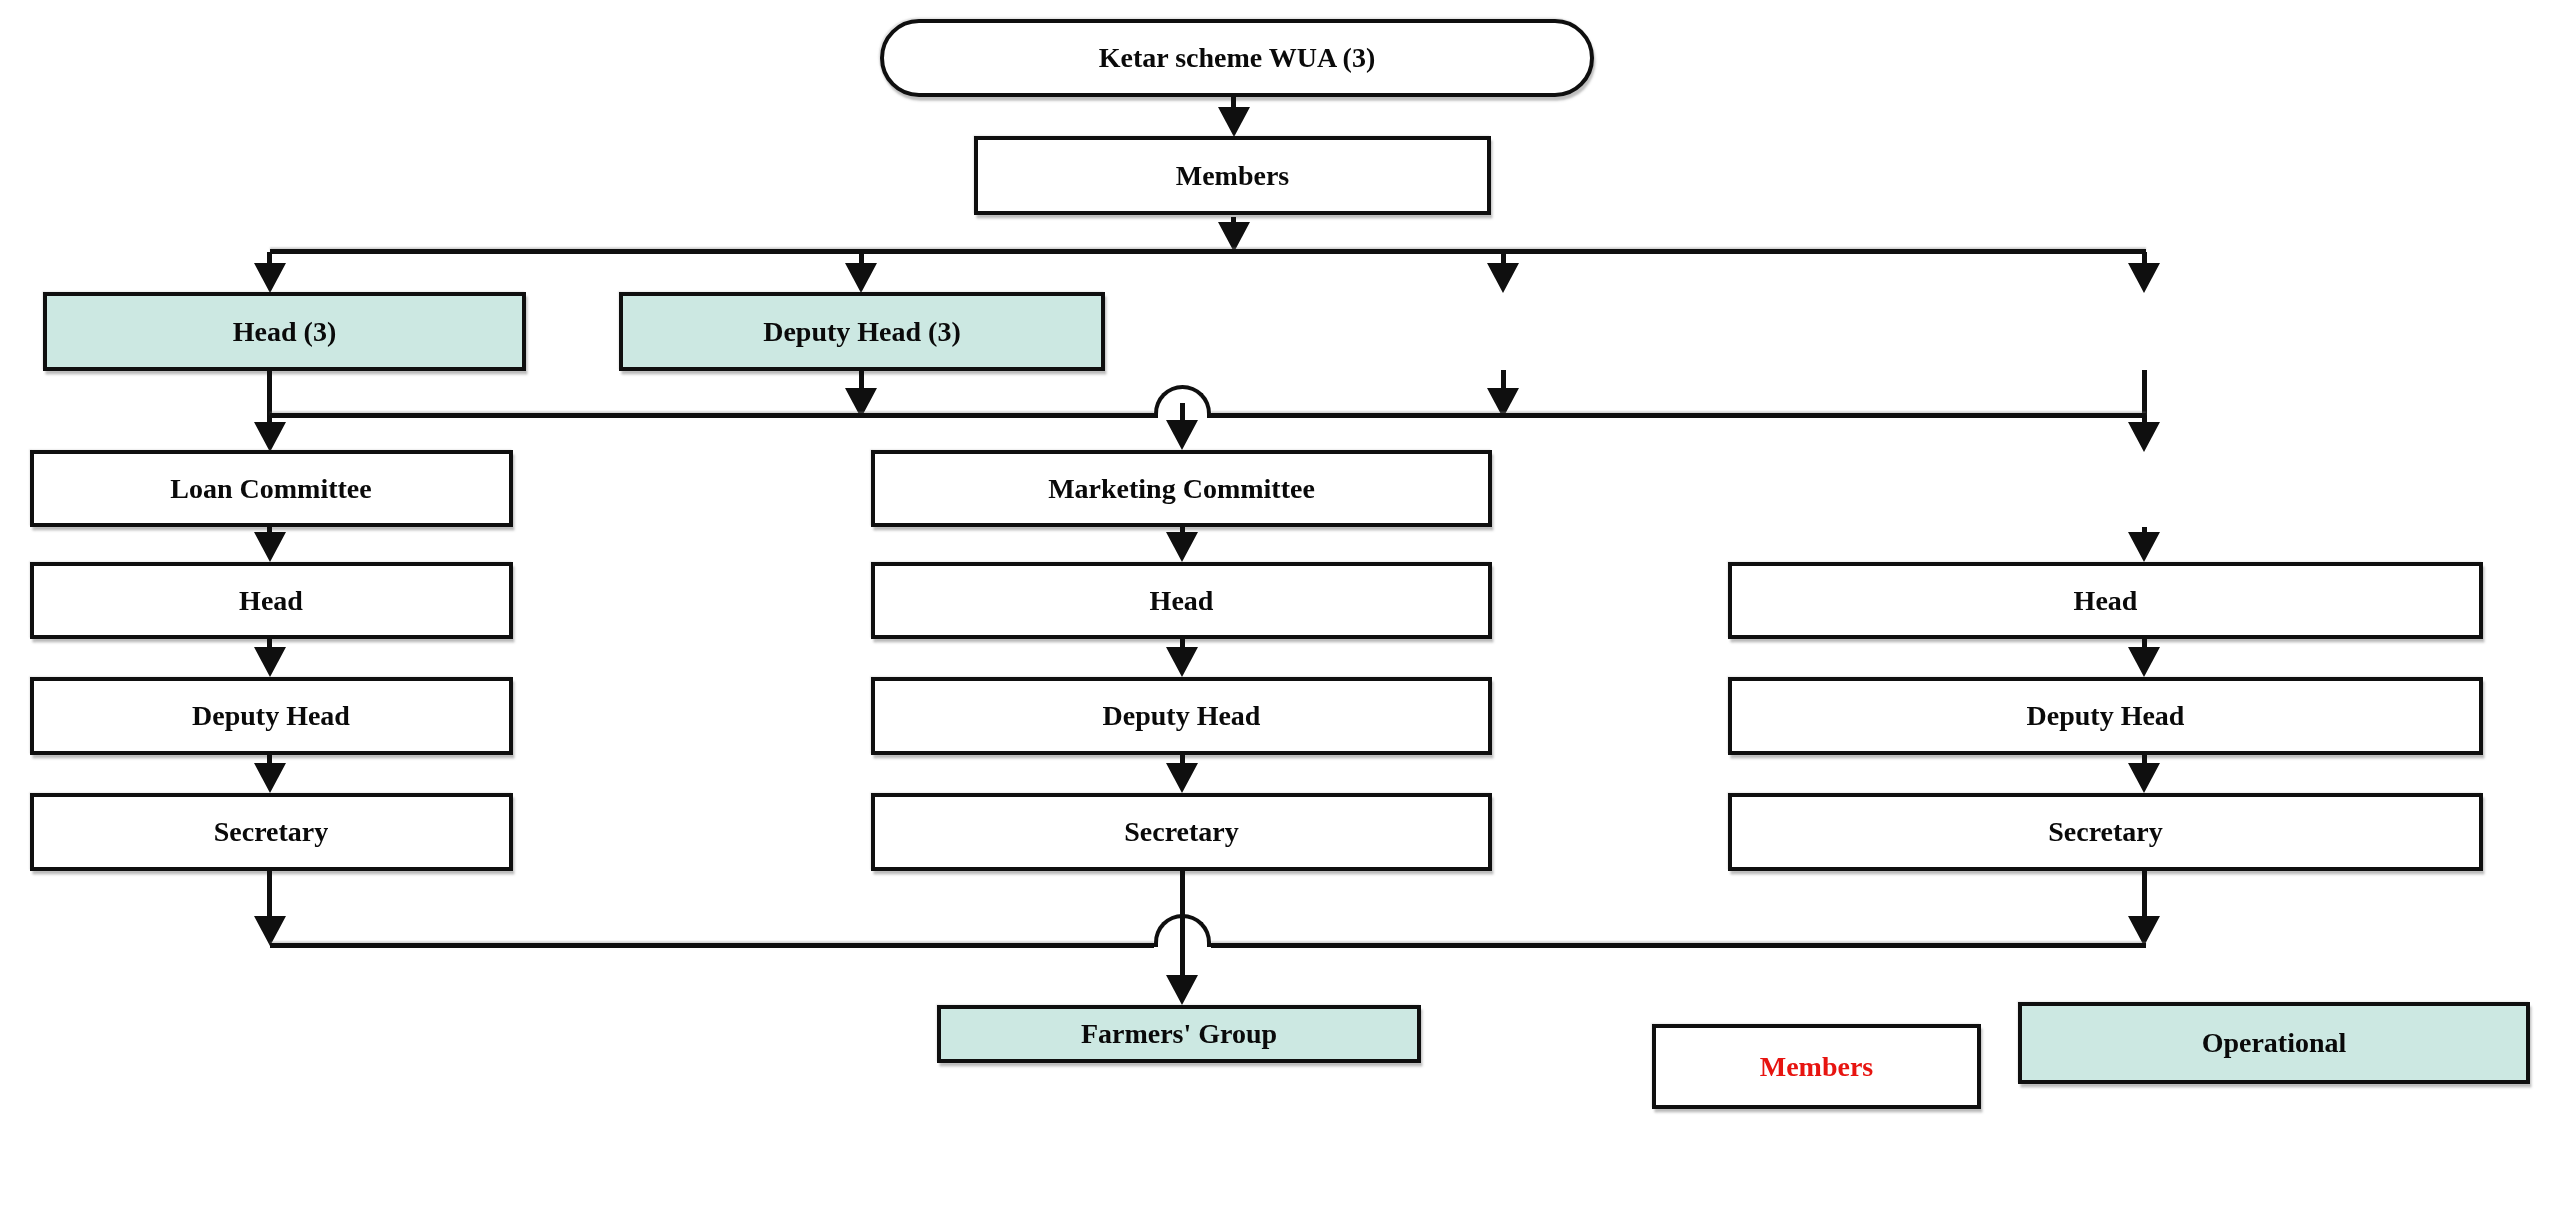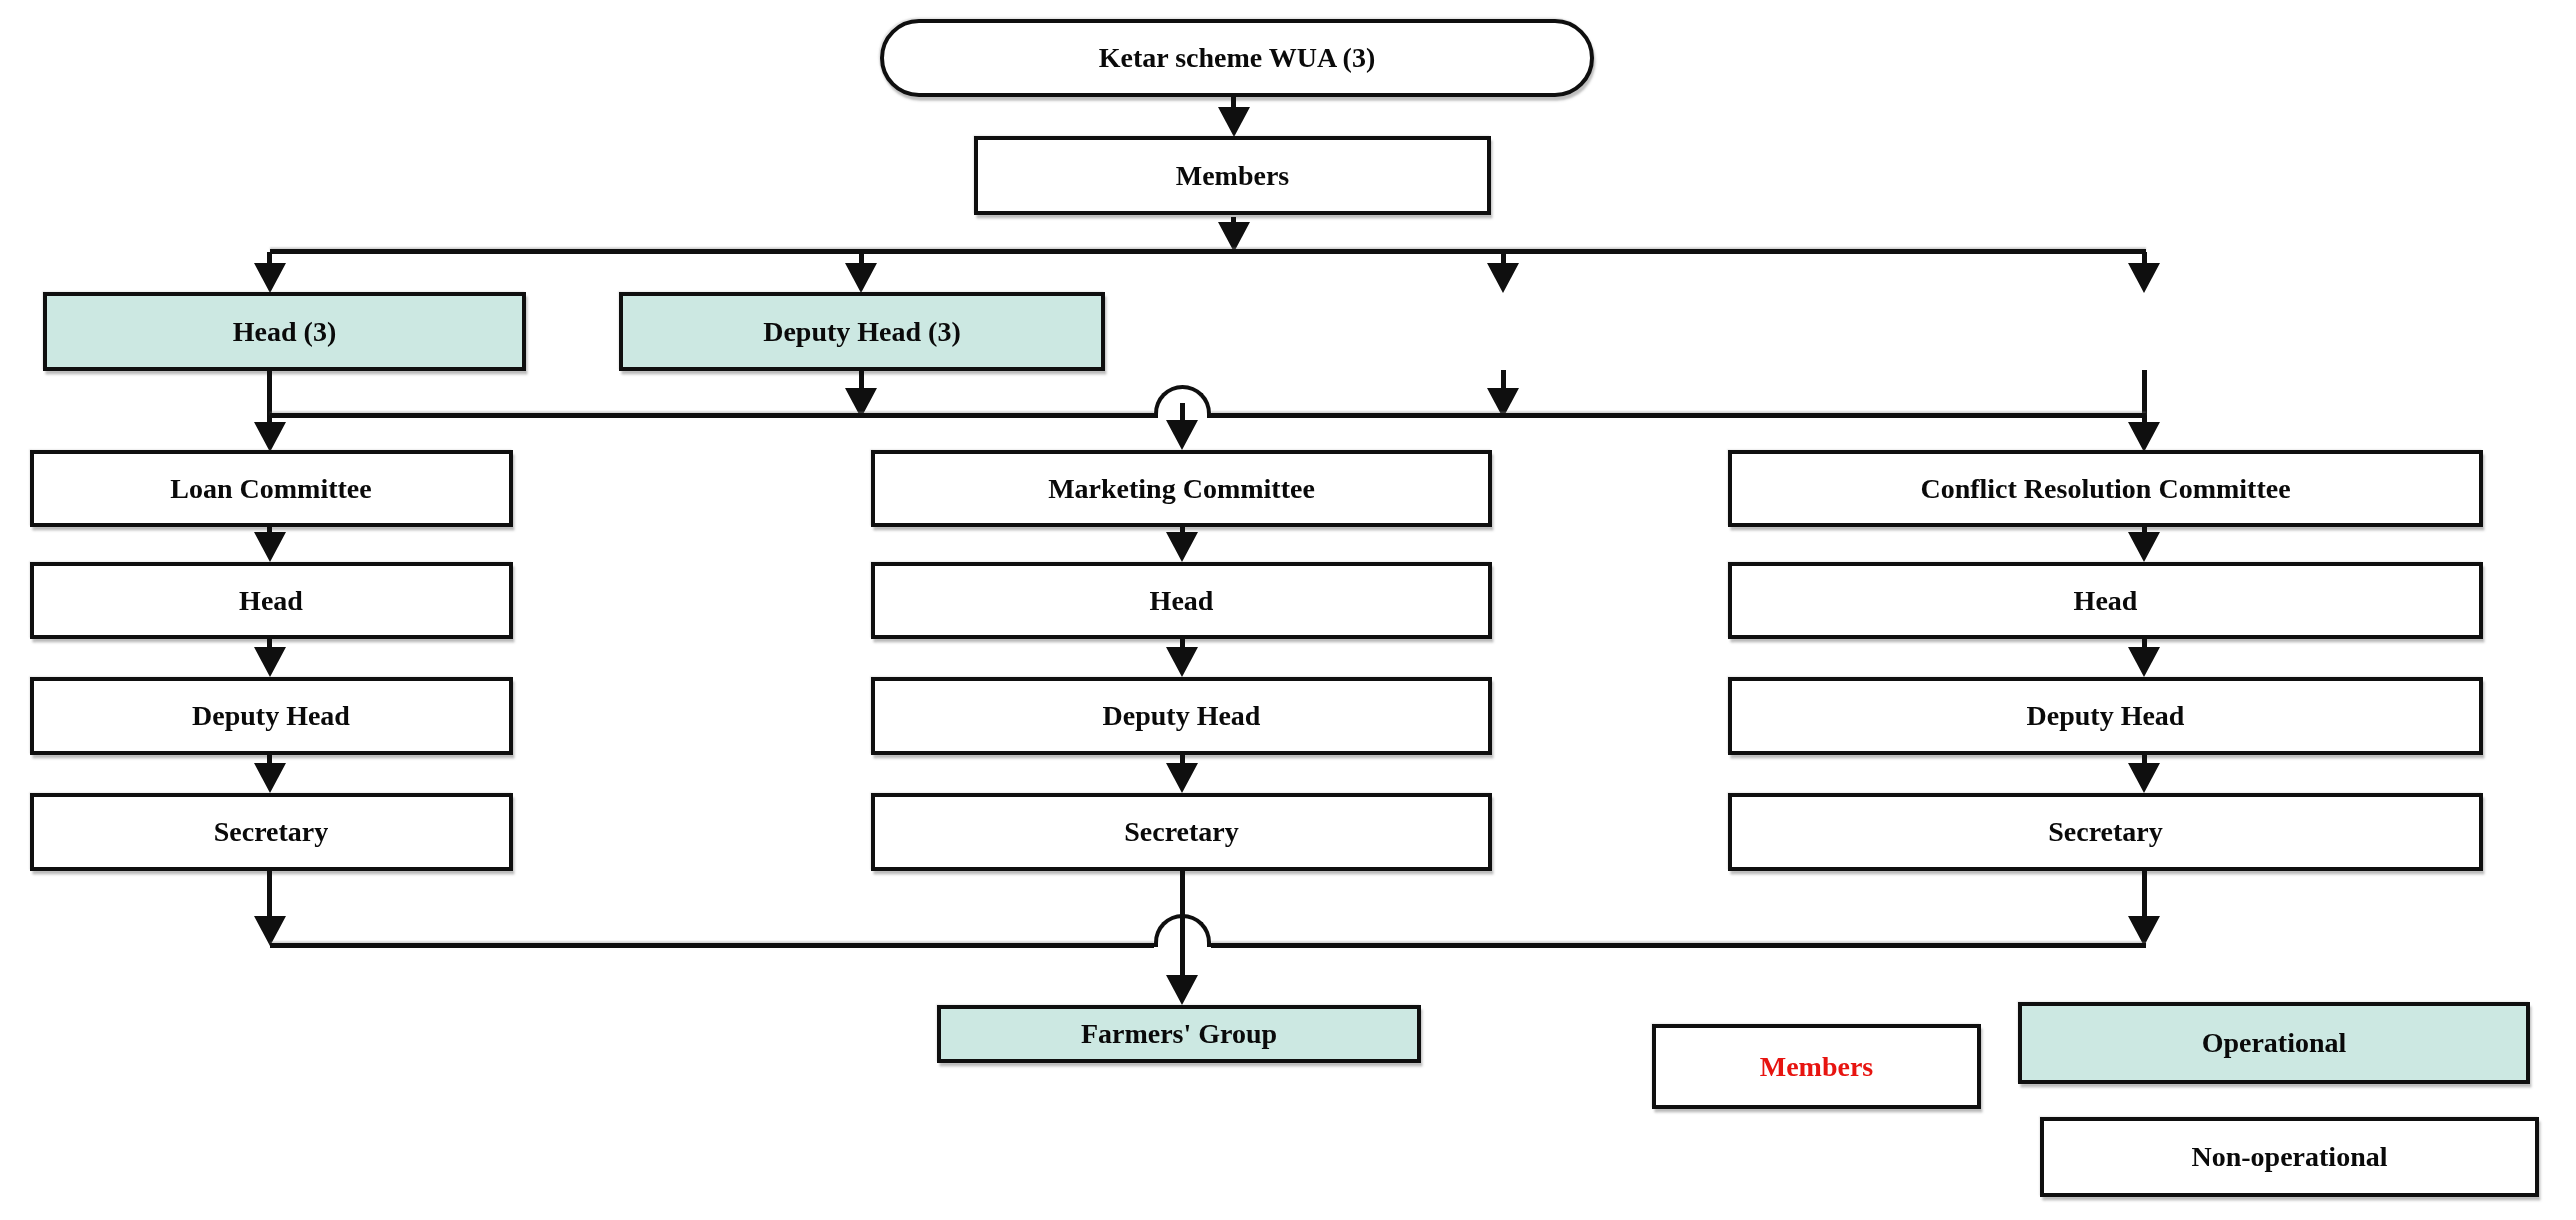--- a/index.html
+++ b/index.html
@@ -69,21 +69,20 @@
   <div class="ah" style="left:2128px;top:422px"></div>
 
   <div class="hline" style="left:270px;top:413px;width:884px"></div>
   <div class="hline" style="left:1211px;top:413px;width:935px"></div>
   <div class="arc" style="left:1154px;top:385px"></div>
   <div class="vline" style="left:1180px;top:403px;height:21px"></div>
   <div class="ah" style="left:1166px;top:420px"></div>
 
   <div class="box" style="left:29.5px;top:450px;width:483px;height:77px">Loan Committee</div>
   <div class="box" style="left:871px;top:450px;width:621px;height:77px">Marketing Committee</div>
-  <div class="box" style="left:1728px;top:450px;width:755px;height:77px">Conflict Resolution Committee</div>
 
   <div class="vline" style="left:267px;top:527px;height:10.6px"></div>
   <div class="ah" style="left:254px;top:532px"></div>
   <div class="vline" style="left:1180px;top:527px;height:10.6px"></div>
   <div class="ah" style="left:1166px;top:532px"></div>
   <div class="vline" style="left:2142px;top:527px;height:10.6px"></div>
   <div class="ah" style="left:2128px;top:532px"></div>
 
   <div class="box" style="left:29.5px;top:562px;width:483px;height:77px">Head</div>
   <div class="box" style="left:871px;top:562px;width:621px;height:77px">Head</div>
@@ -119,16 +118,15 @@
   <div class="hline" style="left:270px;top:943px;width:884px"></div>
   <div class="hline" style="left:1211px;top:943px;width:935px"></div>
   <div class="arc" style="left:1154px;top:914px"></div>
   <div class="vline" style="left:1180px;top:871px;height:106px"></div>
   <div class="ah" style="left:1166px;top:975px"></div>
 
   <div class="box teal" style="left:937px;top:1005px;width:484px;height:58px">Farmers' Group</div>
 
   <div class="box red-text" style="left:1652px;top:1024px;width:329px;height:85px">Members</div>
   <div class="box teal" style="left:2018px;top:1002px;width:512px;height:82px">Operational</div>
-  <div class="box" style="left:2040px;top:1117px;width:499px;height:80px">Non-operational</div>
 
 </div>
 
 
 </body></html>

